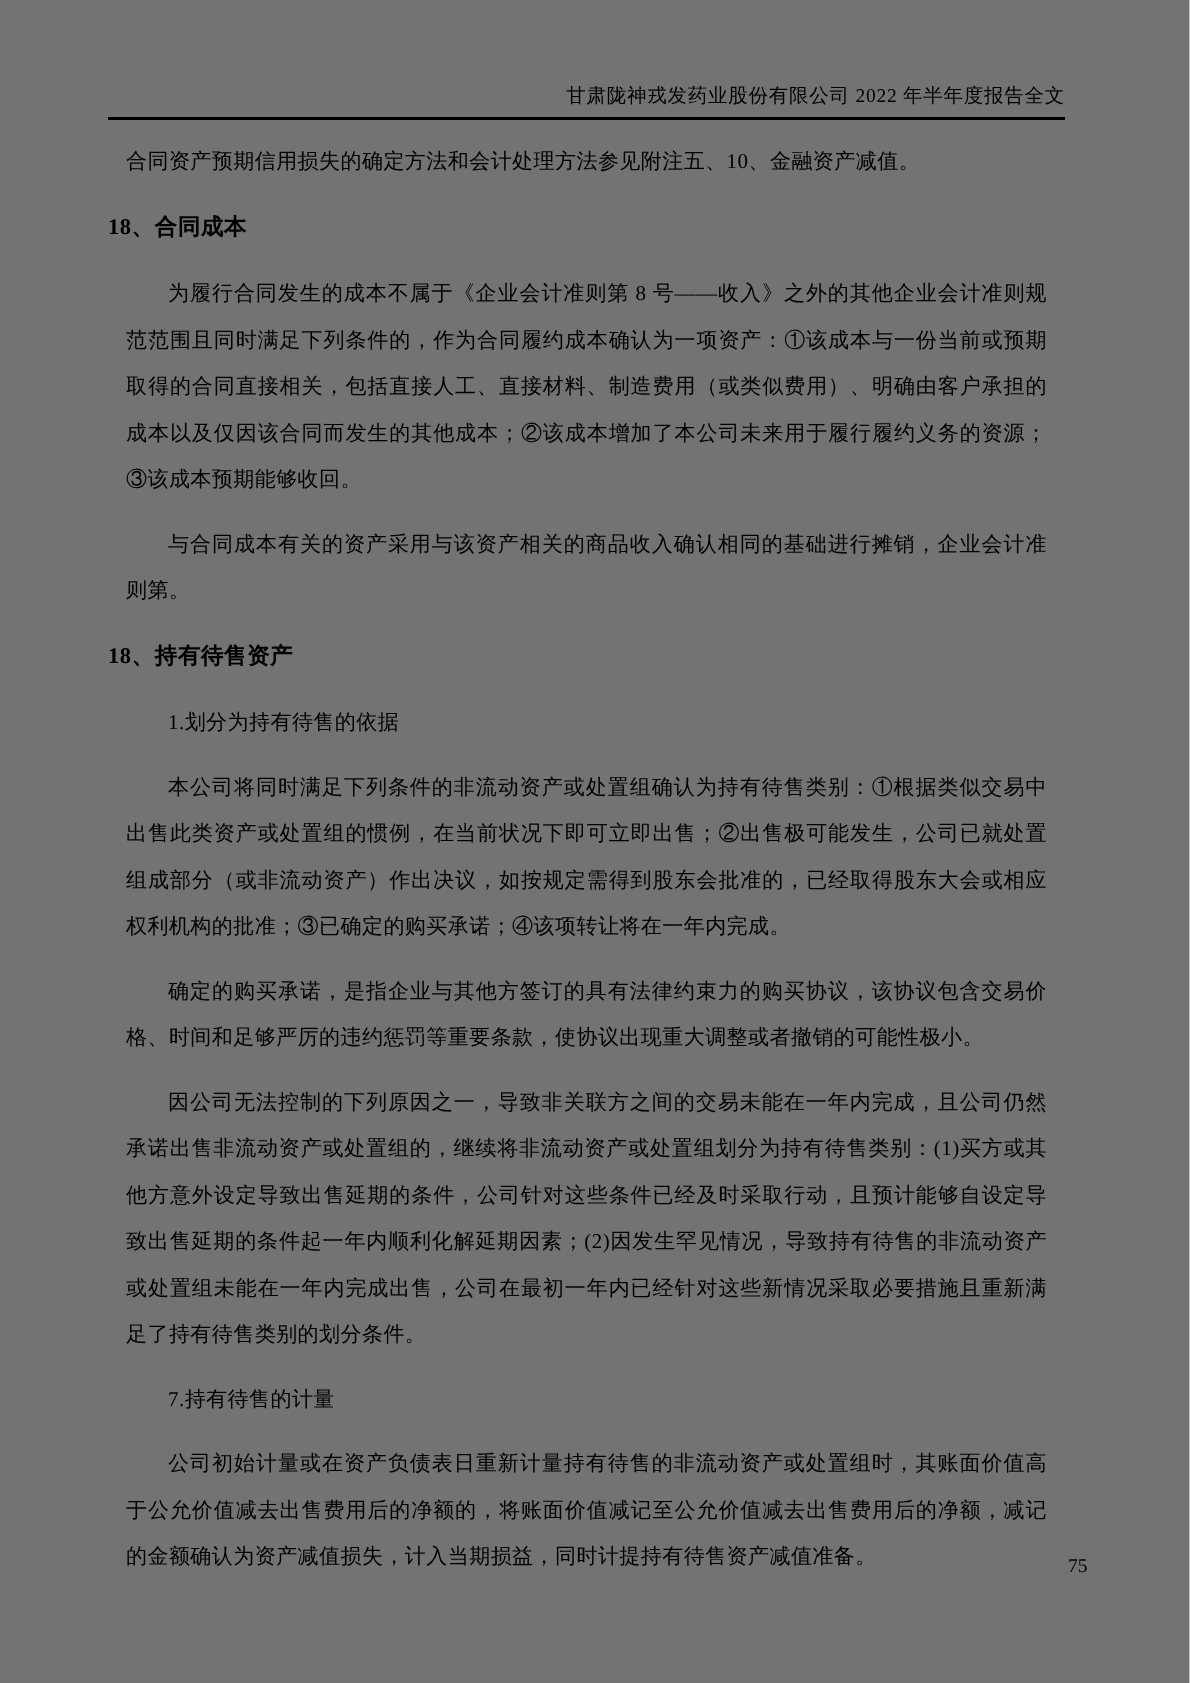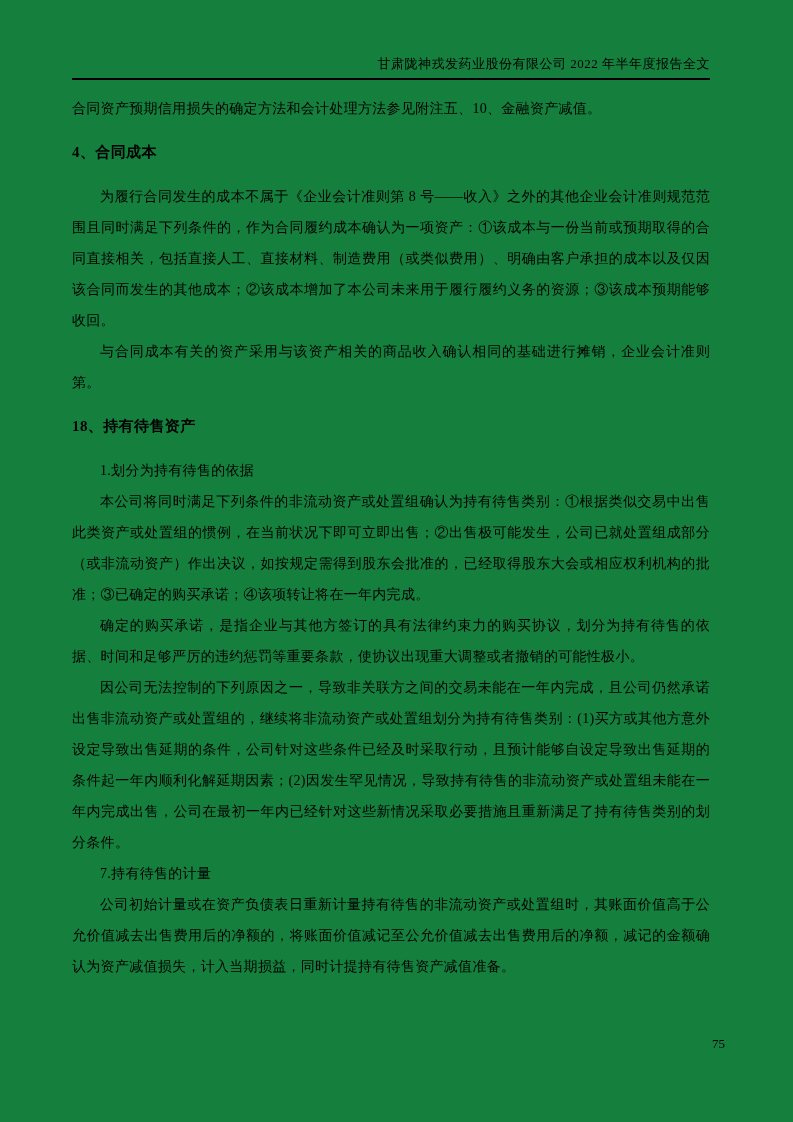--- a/index.html
+++ b/index.html
@@ -4,21 +4,21 @@
 <style>
   html, body {
     margin: 0;
     padding: 0;
     background: #ffffff;
   }
   .page {
     position: relative;
     width: 793px;
     height: 1122px;
-    background: #15803d;
+    background: #737373;
     color: #000000;
     font-family: "Liberation Serif", "DejaVu Serif", serif;
     box-sizing: border-box;
     padding: 55px 83px 0 72px;
     overflow: hidden;
   }
   .page-header {
     text-align: right;
     font-size: 13px;
     line-height: 18px;
@@ -26,21 +26,21 @@
     letter-spacing: 0.5px;
   }
   .header-rule {
     height: 0;
     border-top: 2px solid #000000;
   }
   .content {
     margin-top: 13px;
   }
   .para {
-    margin: 0;
+    margin: 12px;
     font-size: 14px;
     line-height: 31px;
     text-align: justify;
     text-indent: 2em;
     letter-spacing: 0.3px;
   }
   .para.no-indent {
     text-indent: 0;
   }
   .heading {
@@ -65,30 +65,30 @@
 
   <div class="page-header">
     <span>甘肃陇神戎发药业股份有限公司 2022 年半年度报告全文</span>
   </div>
   <div class="header-rule"></div>
 
   <main class="content">
 
     <p class="para no-indent">合同资产预期信用损失的确定方法和会计处理方法参见附注五、10、金融资产减值。</p>
 
-    <h2 class="heading">4、合同成本</h2>
+    <h2 class="heading">18、合同成本</h2>
 
     <p class="para">为履行合同发生的成本不属于《企业会计准则第 8 号——收入》之外的其他企业会计准则规范范围且同时满足下列条件的，作为合同履约成本确认为一项资产：①该成本与一份当前或预期取得的合同直接相关，包括直接人工、直接材料、制造费用（或类似费用）、明确由客户承担的成本以及仅因该合同而发生的其他成本；②该成本增加了本公司未来用于履行履约义务的资源；③该成本预期能够收回。</p>
     <p class="para">与合同成本有关的资产采用与该资产相关的商品收入确认相同的基础进行摊销，企业会计准则第。</p>
 
     <h2 class="heading">18、持有待售资产</h2>
 
     <p class="para">1.划分为持有待售的依据</p>
     <p class="para">本公司将同时满足下列条件的非流动资产或处置组确认为持有待售类别：①根据类似交易中出售此类资产或处置组的惯例，在当前状况下即可立即出售；②出售极可能发生，公司已就处置组成部分（或非流动资产）作出决议，如按规定需得到股东会批准的，已经取得股东大会或相应权利机构的批准；③已确定的购买承诺；④该项转让将在一年内完成。</p>
-    <p class="para">确定的购买承诺，是指企业与其他方签订的具有法律约束力的购买协议，划分为持有待售的依据、时间和足够严厉的违约惩罚等重要条款，使协议出现重大调整或者撤销的可能性极小。</p>
+    <p class="para">确定的购买承诺，是指企业与其他方签订的具有法律约束力的购买协议，该协议包含交易价格、时间和足够严厉的违约惩罚等重要条款，使协议出现重大调整或者撤销的可能性极小。</p>
     <p class="para">因公司无法控制的下列原因之一，导致非关联方之间的交易未能在一年内完成，且公司仍然承诺出售非流动资产或处置组的，继续将非流动资产或处置组划分为持有待售类别：(1)买方或其他方意外设定导致出售延期的条件，公司针对这些条件已经及时采取行动，且预计能够自设定导致出售延期的条件起一年内顺利化解延期因素；(2)因发生罕见情况，导致持有待售的非流动资产或处置组未能在一年内完成出售，公司在最初一年内已经针对这些新情况采取必要措施且重新满足了持有待售类别的划分条件。</p>
     <p class="para">7.持有待售的计量</p>
     <p class="para">公司初始计量或在资产负债表日重新计量持有待售的非流动资产或处置组时，其账面价值高于公允价值减去出售费用后的净额的，将账面价值减记至公允价值减去出售费用后的净额，减记的金额确认为资产减值损失，计入当期损益，同时计提持有待售资产减值准备。</p>
 
   </main>
 
   <div class="page-number">75</div>
 
 </div>
 

